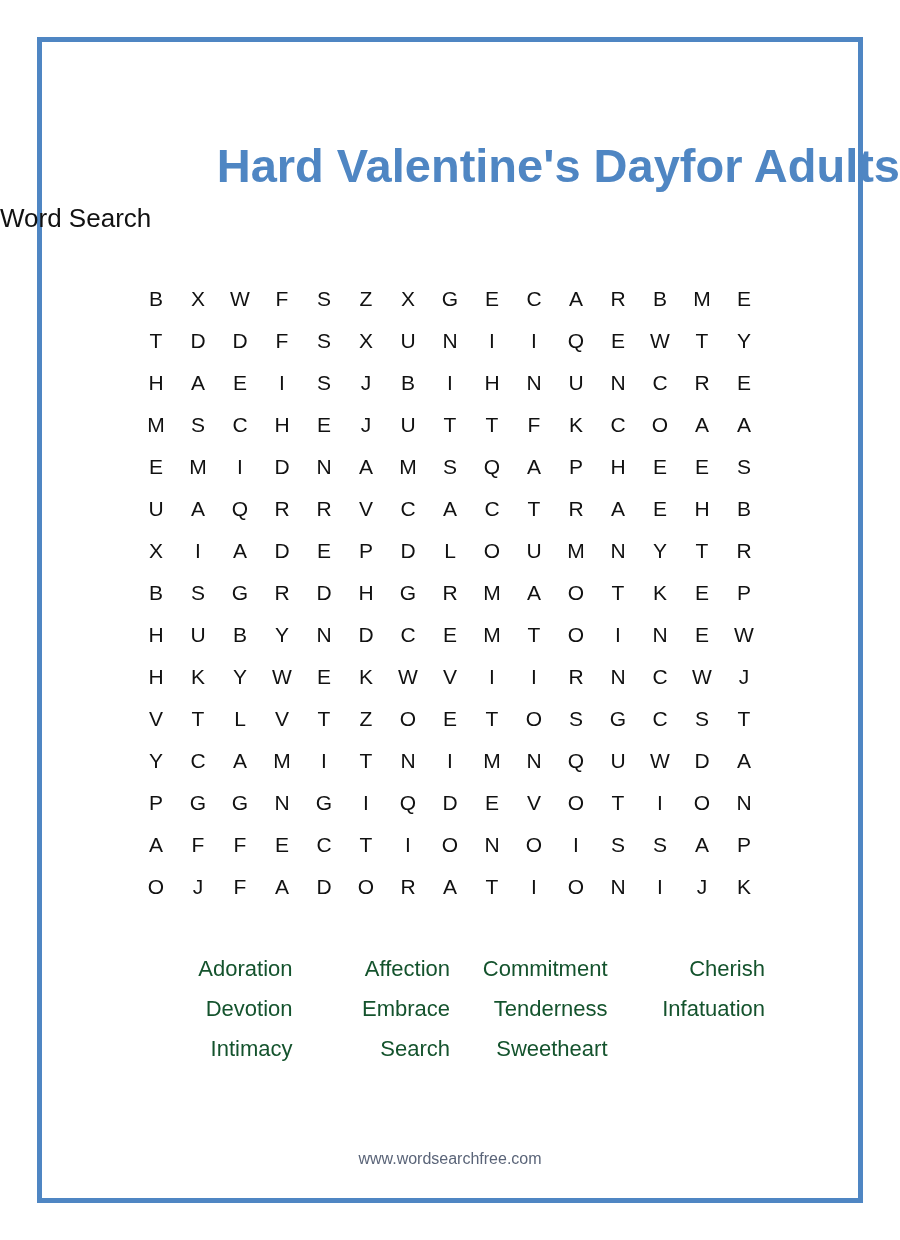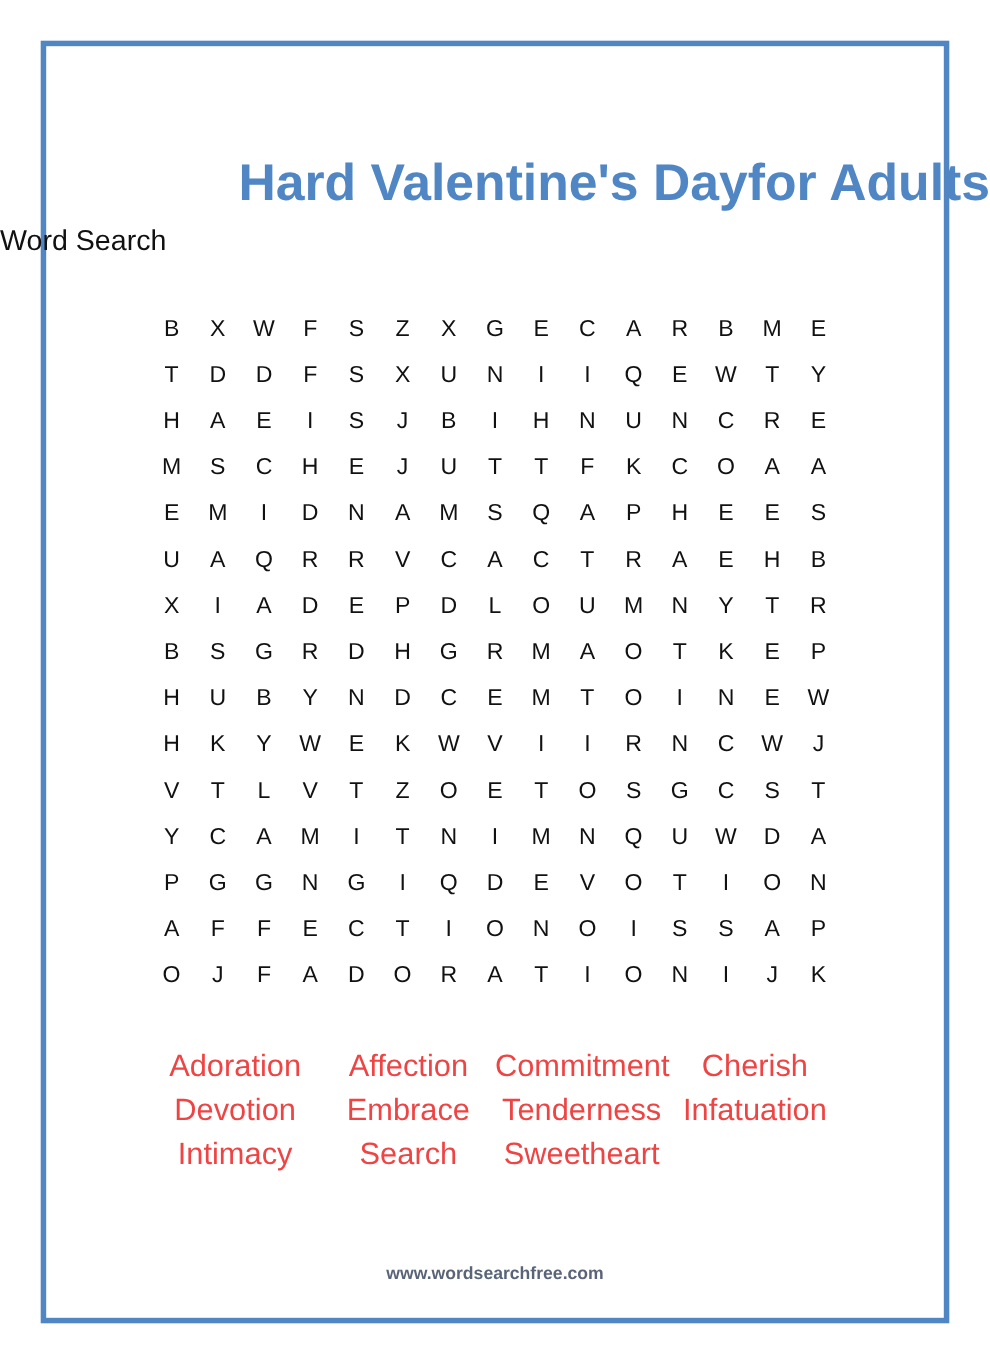--- a/index.html
+++ b/index.html
@@ -63,35 +63,34 @@
     .words {
       position: absolute;
       left: 135px;
       top: 950px;
       width: 630px;
       display: grid;
       grid-template-columns: repeat(4, 157.5px);
       grid-auto-rows: 40px;
     }
     .word {
-      text-align: center;
-      font-size: 28px;
-      color: #ef4444;
+      text-align: right;
+      font-size: 22px;
+      color: #14532d;
       line-height: 38px;
     }
     .footer {
       position: absolute;
       left: 0;
       top: 1149px;
       width: 900px;
       text-align: center;
       font-size: 16px;
       color: #5a6478;
       line-height: 20px;
-      font-weight: bold;
     }
   </style>
 </head>
 <body>
 
 <div class="frame"></div>
 
 <div class="title">Hard Valentine's Dayfor Adults</div>
 <div class="subtitle">Word Search</div>
 

